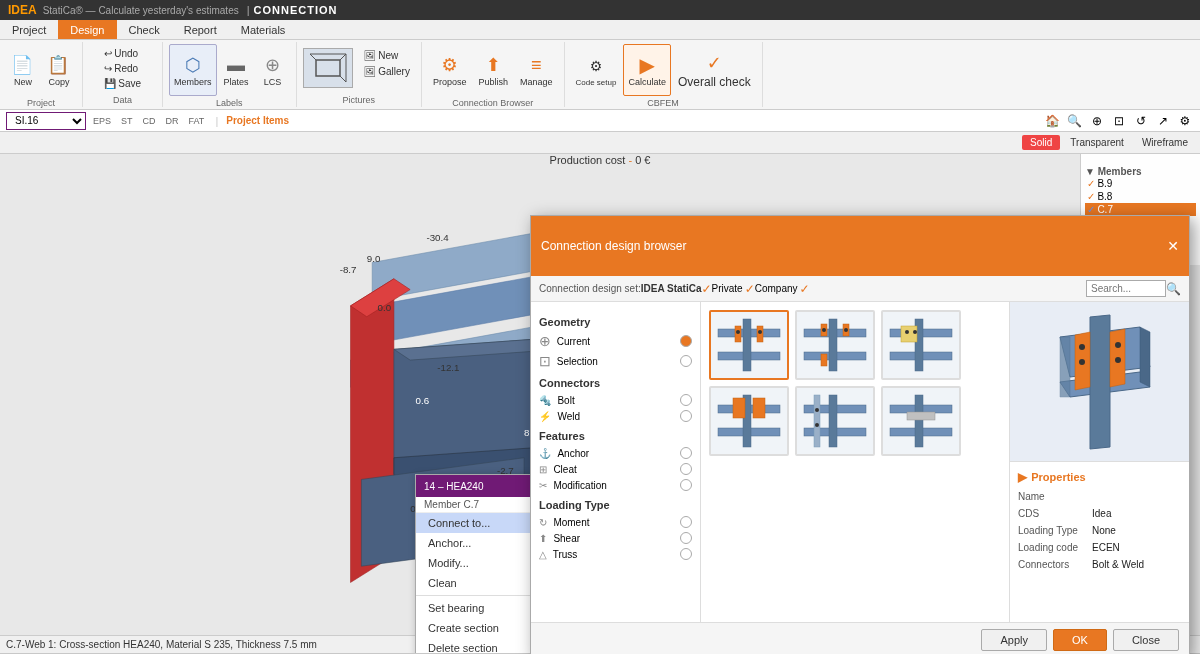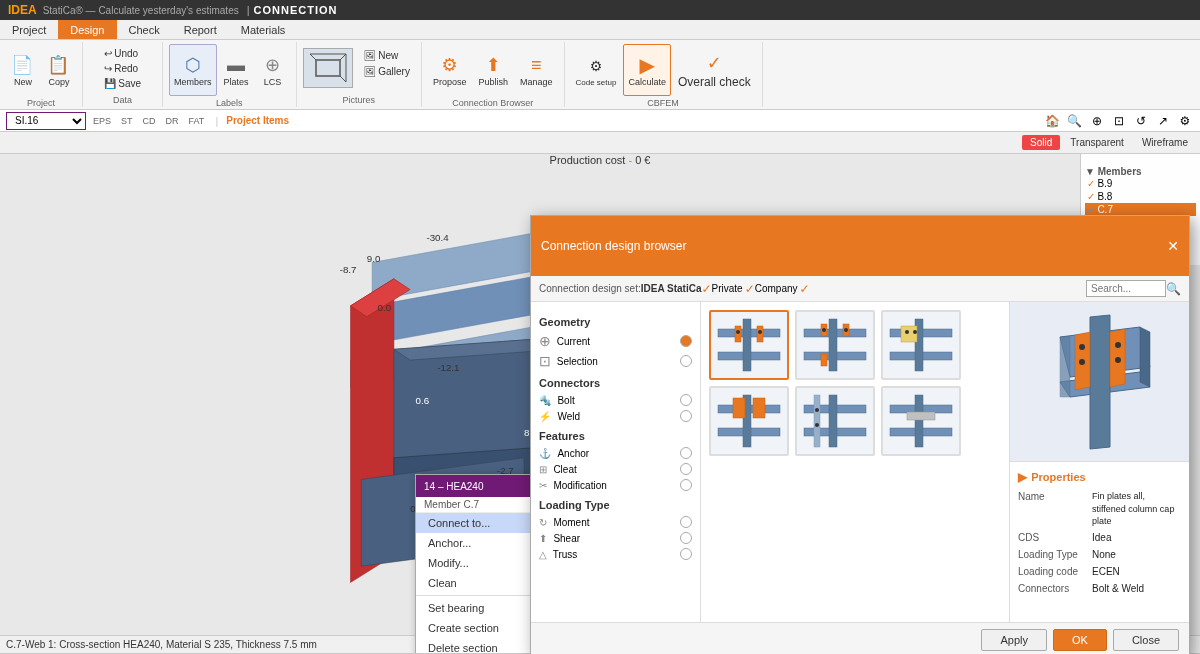--- a/index.html
+++ b/index.html
@@ -894,21 +894,20 @@
           <polygon points="120,20 120,75 130,80 130,25" fill="#4a6888" stroke="#3a5878" stroke-width="0.5"></polygon>
         </svg>
       </div>
       <div class="properties-panel">
         <div class="prop-header">
           <span style="font-size:12px;color:#e87722">▶</span>
           <span>Properties</span>
         </div>
         <div class="prop-row">
           <span class="prop-key">Name</span>
-          <span class="prop-val" style="font-size:9px">Fin plates all, stiffened column cap plate</span>
         </div>
         <div class="prop-row">
           <span class="prop-key">CDS</span>
           <span class="prop-val">Idea</span>
         </div>
         <div class="prop-row">
           <span class="prop-key">Loading Type</span>
           <span class="prop-val">None</span>
         </div>
         <div class="prop-row">

